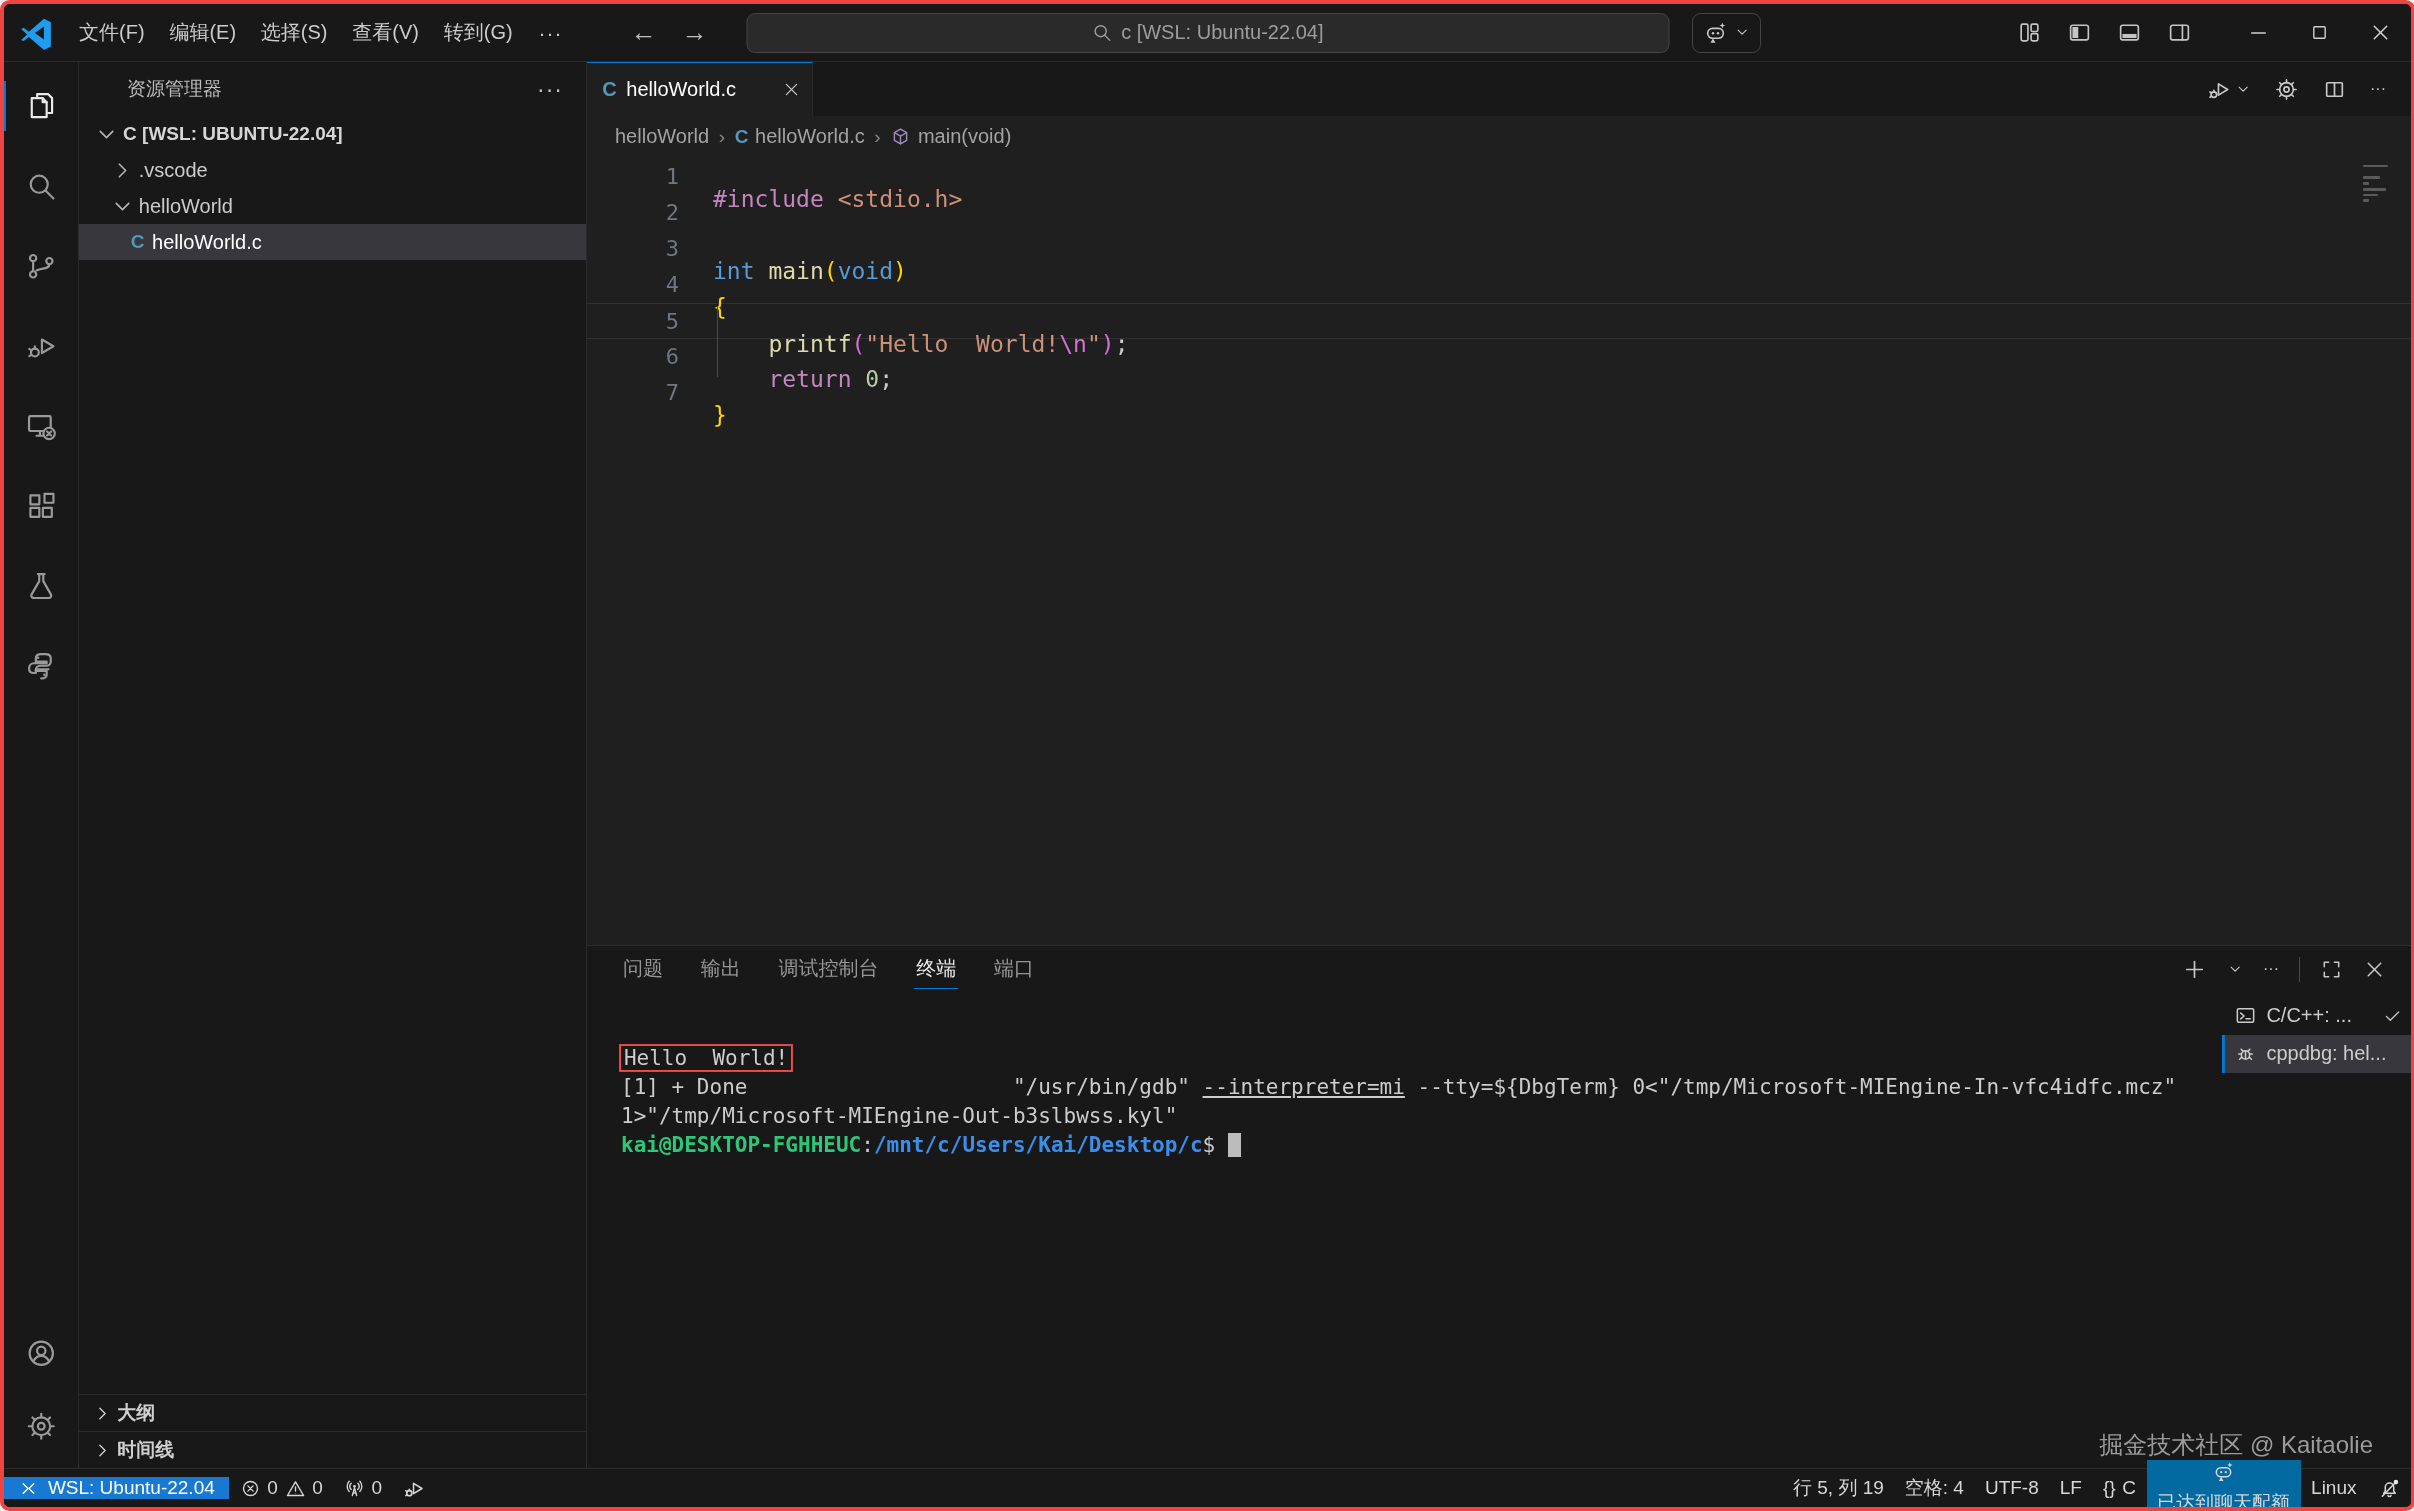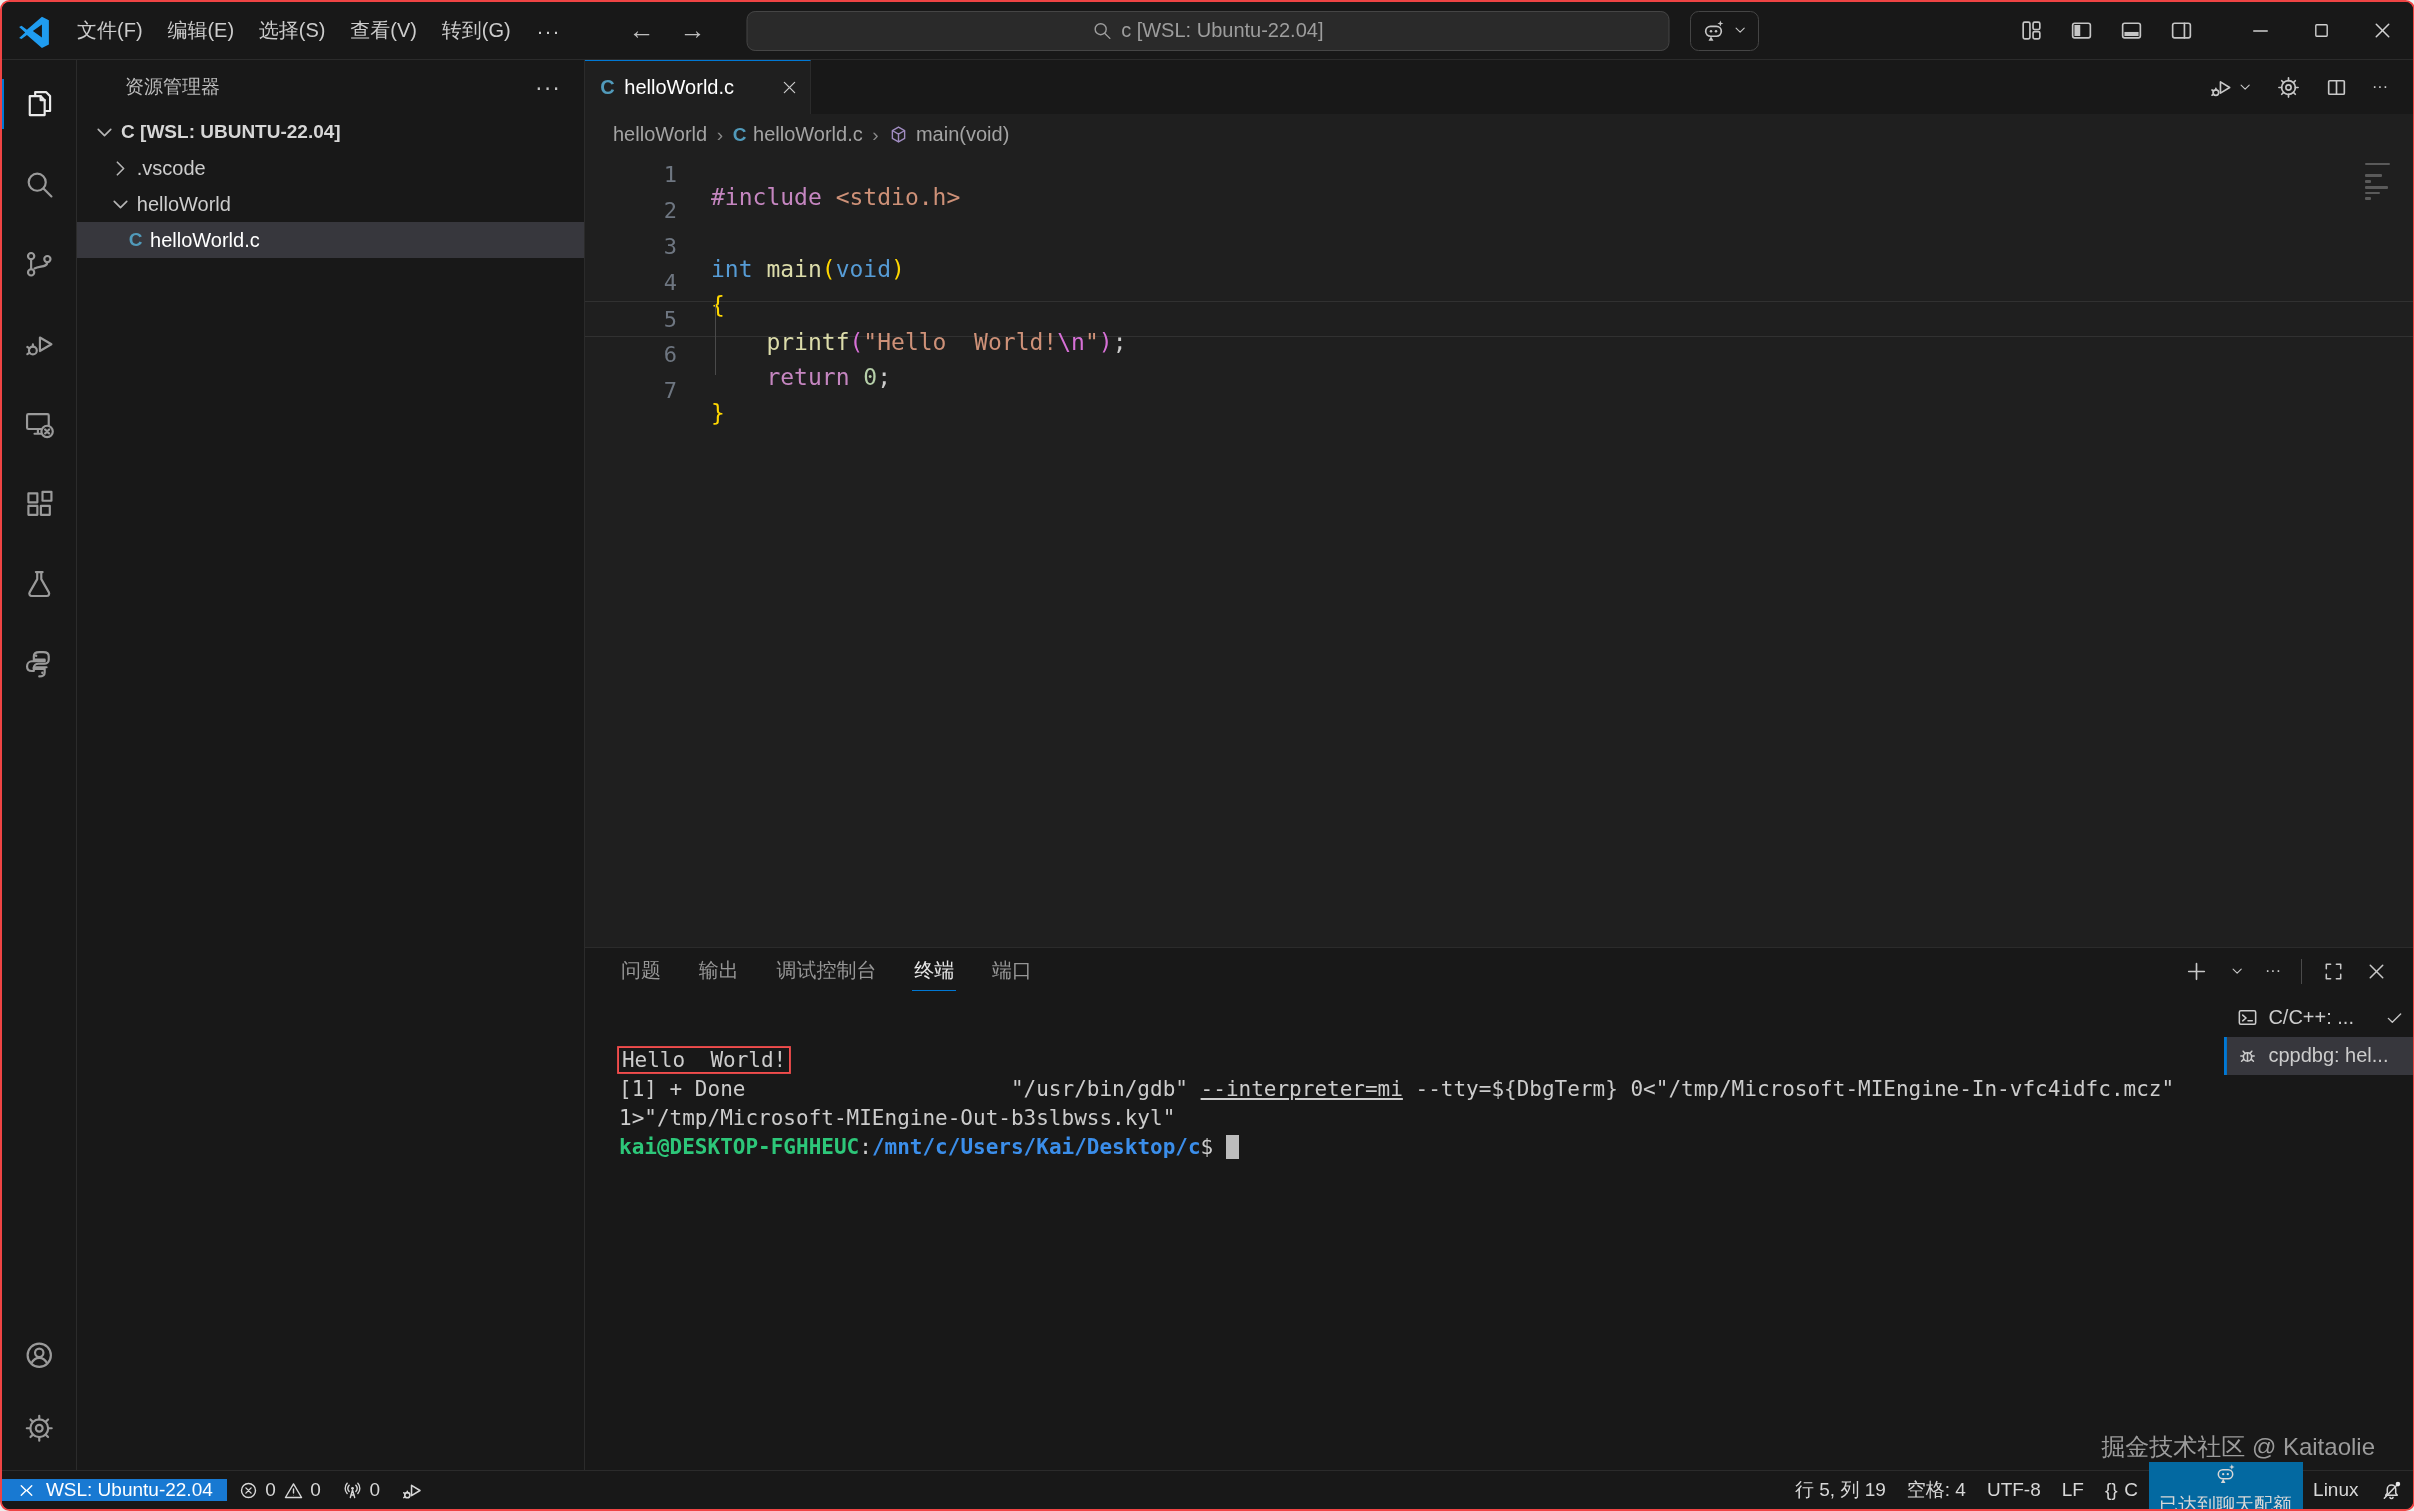--- a/index.html
+++ b/index.html
@@ -1,17 +1,17 @@
 <!DOCTYPE html>
 <html><head>
 <meta charset="utf-8">
 <style>
   html,body{margin:0;padding:0;background:#ededed;font-family:"Liberation Sans",sans-serif;}
   .window{width:2415px;height:1511px;box-sizing:border-box;position:relative;display:flex;flex-direction:column;
-    background:#1f1f1f;color:#cccccc;border:2px solid #ef4444;border-radius:9.6px;overflow:hidden;}
+    background:#1f1f1f;color:#cccccc;border:4px solid #ef4444;border-radius:9.6px;overflow:hidden;}
   .icon{display:inline-flex;flex:none;align-items:center;justify-content:center;}
   .icon svg{width:100%;height:100%;fill:none;stroke:currentColor;stroke-width:1.6;stroke-linecap:round;stroke-linejoin:round;}.i34{width:32.5px;height:32.5px}.i26{width:25px;height:25px}
   .i24{width:23px;height:23px}.i22{width:21px;height:21px}.i20{width:19px;height:19px}.i17{width:16.3px;height:16.3px}
 
   
   .titlebar{flex:none;height:57px;background:#181818;border-bottom:1px solid #2b2b2b;display:flex;align-items:center;position:relative;}
   .logo{width:34px;height:34px;margin:0 13.4px 0 15.3px;}
   .menus{display:flex;align-items:center;font-size:20px;color:#cccccc;}
   .menu-item{padding:6.7px 12.4px;border-radius:6.7px;cursor:default;}
   .menu-overflow{padding:0 13.4px;font-size:21px;color:#cccccc;letter-spacing:1px;}
@@ -327,20 +327,38 @@
             <span class="icon chev">
               <svg viewBox="0 0 24 24">
                 <path d="m6 9 6 6 6-6"></path>
               </svg>
             </span>
             <span>helloWorld</span>
           </div>
           <div class="tree-row selected" style="padding-left: 46px;">
             <span class="c-badge" style="margin: 0px 7.6px 0px 5.7px; font-size: 19px;">C</span>
             <span>helloWorld.c</span>
+          </div>
+        </div>
+      <div class="sb-bottom" id="sb-bottom">
+          <div class="sb-sec">
+            <span class="icon i22">
+              <svg viewBox="0 0 24 24">
+                <path d="m9 6 6 6-6 6"></path>
+              </svg>
+            </span>
+            <span>大纲</span>
+          </div>
+          <div class="sb-sec">
+            <span class="icon i22">
+              <svg viewBox="0 0 24 24">
+                <path d="m9 6 6 6-6 6"></path>
+              </svg>
+            </span>
+            <span>时间线</span>
           </div>
         </div>
     </div>
 
     <div class="editor">
       <div class="tabbar">
         <div class="tab">
           <span class="c-badge">C</span>
           <span>helloWorld.c</span>
           <span class="icon i20 tab-close">

